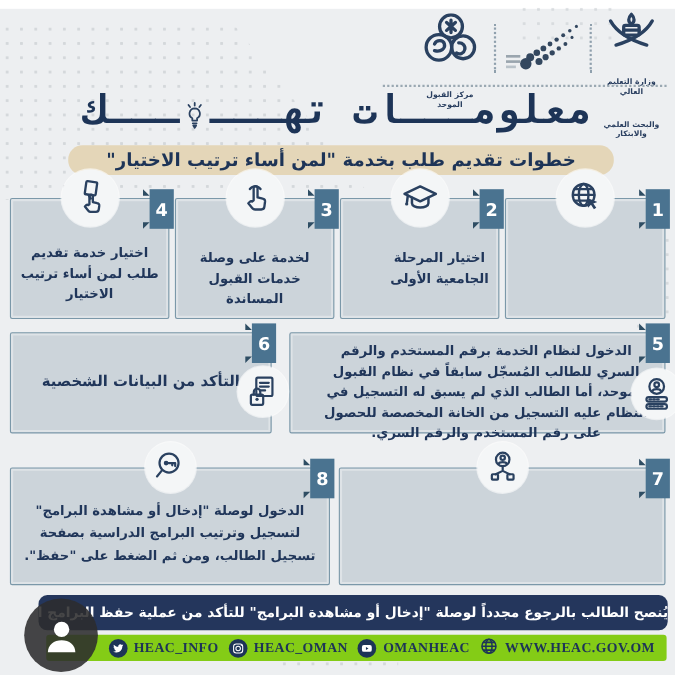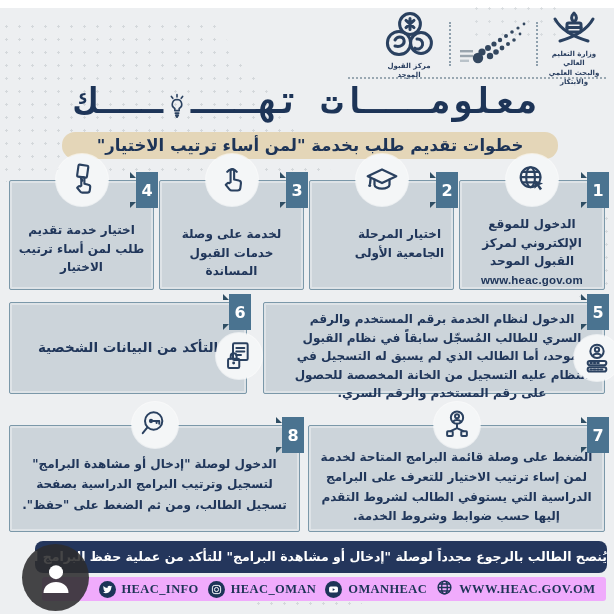--- a/index.html
+++ b/index.html
@@ -19,21 +19,21 @@
     background-size:13px 13px;
   }
   #dots-tl { left:0; top:20px; width:340px; height:162px; opacity:.6;
              clip-path:polygon(0 0,62% 0,100% 100%,0 100%); }
   #dots-tr { left:470px; top:2px; width:90px; height:42px; opacity:.5; }
   #dots-right { left:574px; top:212px; width:40px; height:110px; opacity:.55; }
   #dots-bottom { left:252px; top:584px; width:110px; height:28px; opacity:.6; }
   #top-strip { left:0; top:0; width:614px; height:8px; background:#ffffff; }
 
   
-  .logo-caption { font-size:7px; font-weight:bold; color:#2a3f60; text-align:center; line-height:1.35; }
+  .logo-caption { font-size:7px; font-weight:bold; color:#2a3f60; text-align:center; line-height:1.35;margin-top:20px; }
   .dotted-v { border-left:2px dotted #8fa0ad; width:0; }
   #header-rule { left:348px; top:77px; width:258px; border-top:2px dotted #9aa8b2; }
 
   
   #title {
     left:0; top:80px; width:614px; text-align:center; direction:rtl;
     font-size:36px; font-weight:800; color:#1d3457; letter-spacing:-1px;font-family:Liberation Mono, monospace;
   }
   #title svg { vertical-align:-8px; margin:0 1px; }
 
@@ -97,21 +97,21 @@
   
   #banner {
     left:35px; top:541px; width:572px; height:32px; background:#24365c;
     border-radius:8px; direction:rtl; text-align:center; color:#fff;
     font-size:12.5px; font-weight:bold; line-height:32px; white-space:nowrap;
     overflow:hidden; z-index:4;
   }
 
   
   #footer {
-    left:42px; top:577px; width:564px; height:24px; background:#f0abfc;
+    left:42px; top:577px; width:564px; height:24px; background:#84cc16;
     border-radius:3px; display:flex; align-items:center; justify-content:space-around;
     padding:0 6px 0 52px; z-index:4;
   }
   .f-item { display:flex; align-items:center; gap:6px; }
   .f-label { font-family:"Liberation Serif", serif; font-size:12.5px; font-weight:bold;
              color:#1d3457; letter-spacing:.4px; }
   .f-badge { width:17px; height:17px; border-radius:50%; background:#1d3457;
              display:flex; align-items:center; justify-content:center; }
 
   
@@ -202,24 +202,20 @@
   <div class="icon-circle">
     <svg width="34" height="34" viewBox="0 0 24 24">
         <g class="lineart">
       <circle cx="11" cy="10" r="7"></circle>
           <ellipse cx="11" cy="10" rx="3.1" ry="7"></ellipse>
       <path d="M4.2 10h13.6M5.3 6.3h11.4M5.3 13.7h8"></path>
       <path d="M13.8 12.2l6 2.3-2.6 1 1.9 2.7-1.5 1-1.9-2.8-1.9 1.8z" fill="#2a4160" stroke="none"></path>
     </g>
       </svg>
   </div>
-  <div class="txt">
-    <span>الدخول للموقع الإلكتروني لمركز القبول الموحد</span><br>
-    <span class="url-line">www.heac.gov.om</span>
-  </div>
 </div>
 
 <div class="card row1" id="card-2">
   <div class="ribbon">2</div>
   <div class="icon-circle">
     <svg width="36" height="36" viewBox="0 0 24 24">
         <g class="lineart">
       <path d="M2.5 9.5L12 5l9.5 4.5L12 14z"></path>
       <path d="M7 11.8v3.4c0 1.5 2.3 2.6 5 2.6s5-1.1 5-2.6v-3.4"></path>
       <path d="M4.5 10.5l-.5 4"></path>
@@ -298,21 +294,20 @@
         <g class="lineart" stroke-width="1.3">
       <circle cx="12" cy="6.5" r="4.6"></circle>
           <circle cx="12" cy="5.4" r="1.5"></circle>
       <path d="M9.4 9.2c.6-1.2 4.6-1.2 5.2 0"></path>
       <path d="M12 11.1v3.2M12 14.3l-4.8 2.3M12 14.3l4.8 2.3"></path>
       <rect x="4.6" y="16.6" width="4.2" height="3.6" rx="0.6"></rect>
       <rect x="15.2" y="16.6" width="4.2" height="3.6" rx="0.6"></rect>
     </g>
       </svg>
   </div>
-  <div class="txt">الضغط على وصلة قائمة البرامج المتاحة لخدمة لمن إساء ترتيب الاختيار للتعرف على البرامج الدراسية التي يستوفي الطالب لشروط التقدم إليها حسب ضوابط وشروط الخدمة.</div>
 </div>
 
 <div class="card row3" id="card-8">
   <div class="ribbon">8</div>
   <div class="icon-circle">
     <svg width="32" height="32" viewBox="0 0 24 24">
         <g class="lineart" stroke-width="1.4">
       <circle cx="11" cy="9" r="6.5"></circle>
       <path d="M6.3 13.8l-3.5 4.3"></path>
       <circle cx="9" cy="9" r="1.6" fill="#2a4160" stroke="none"></circle>

